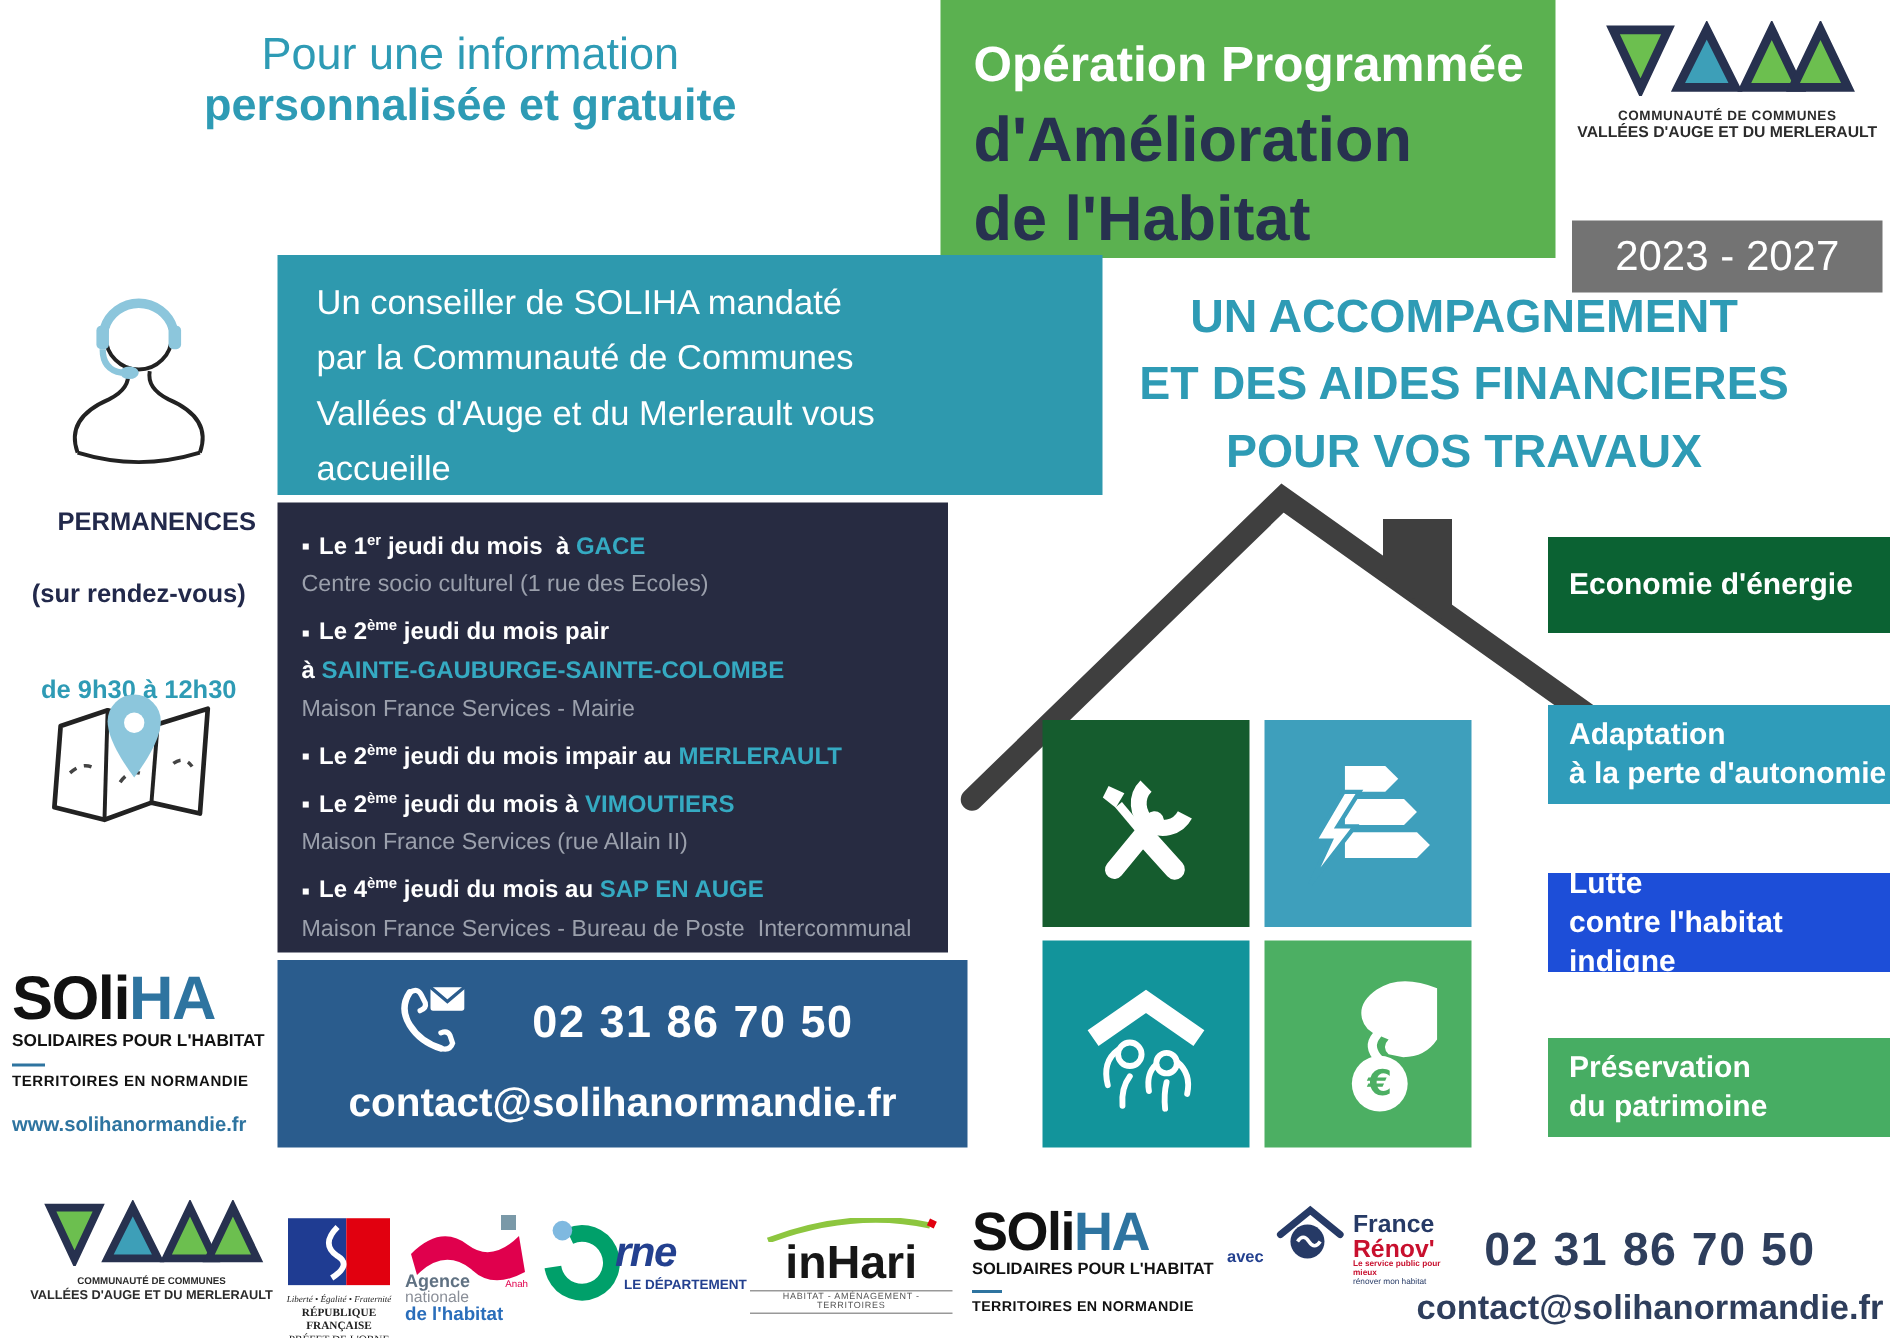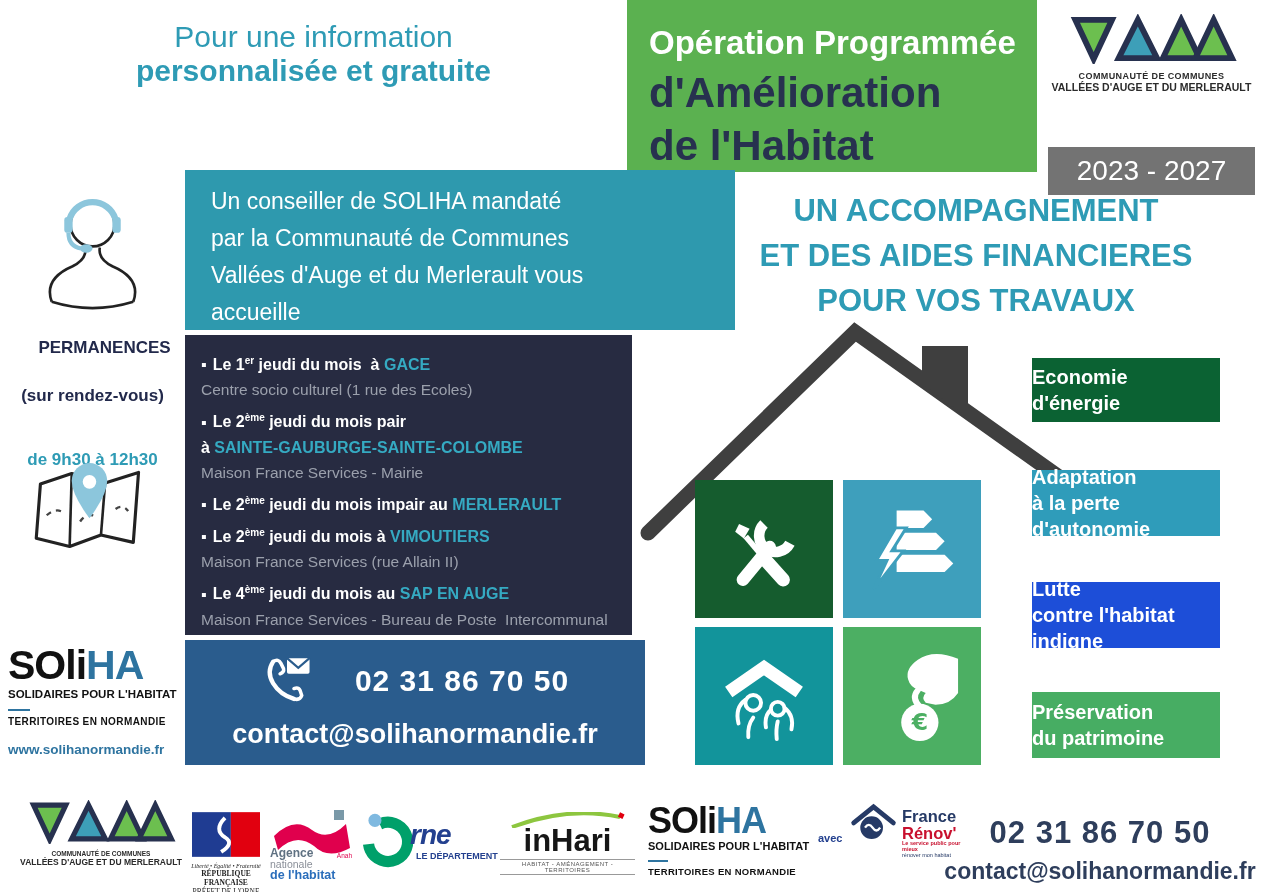--- a/index.html
+++ b/index.html
@@ -61,22 +61,22 @@
 
   
   .house-svg { left:630px; top:318px; }
   .sq { position:absolute; width:138px; height:138px; display:flex; align-items:center; justify-content:center; }
   .sq-tools  { left:695px; top:480px; background:#155C2E; }
   .sq-energy { left:843px; top:480px; background:#3E9FBC; }
   .sq-family { left:695px; top:627px; background:#12949B; }
   .sq-euro   { left:843px; top:627px; background:#4CAF63; }
 
   
-  .benefit { left:1032px; width:188px; color:#fff; font-weight:700; font-size:20px; line-height:26px;
-             display:flex; flex-direction:column; justify-content:center; }
+  .benefit { left:1032px; width:228px; color:#fff; font-weight:700; font-size:20px; line-height:26px;
+             display:flex; flex-direction:column; justify-content:center; padding-left:14px; }
   .benefit-1 { top:358px; height:64px; background:#0B6233; }
   .benefit-2 { top:470px; height:66px; background:#2F9CBA; }
   .benefit-3 { top:582px; height:66px; background:#1d4ed8; }
   .benefit-4 { top:692px; height:66px; background:#47AD63; }
 
   
   .f-vam { left:20px; top:800px; width:162px; text-align:center; }
   .f-vam-t1 { font-size:6.5px; font-weight:700; color:#2b2b2b; margin-top:2px; }
   .f-vam-t2 { font-size:8.5px; font-weight:700; color:#2b2b2b; }
 

